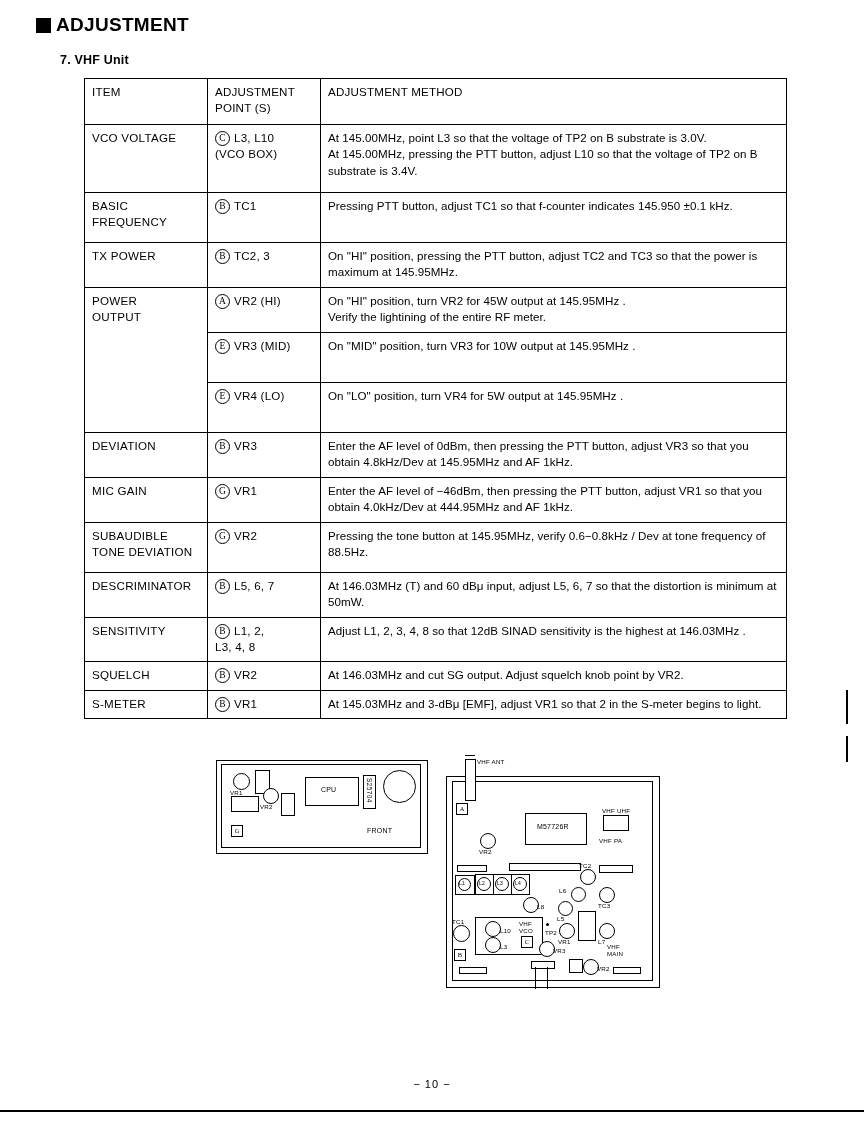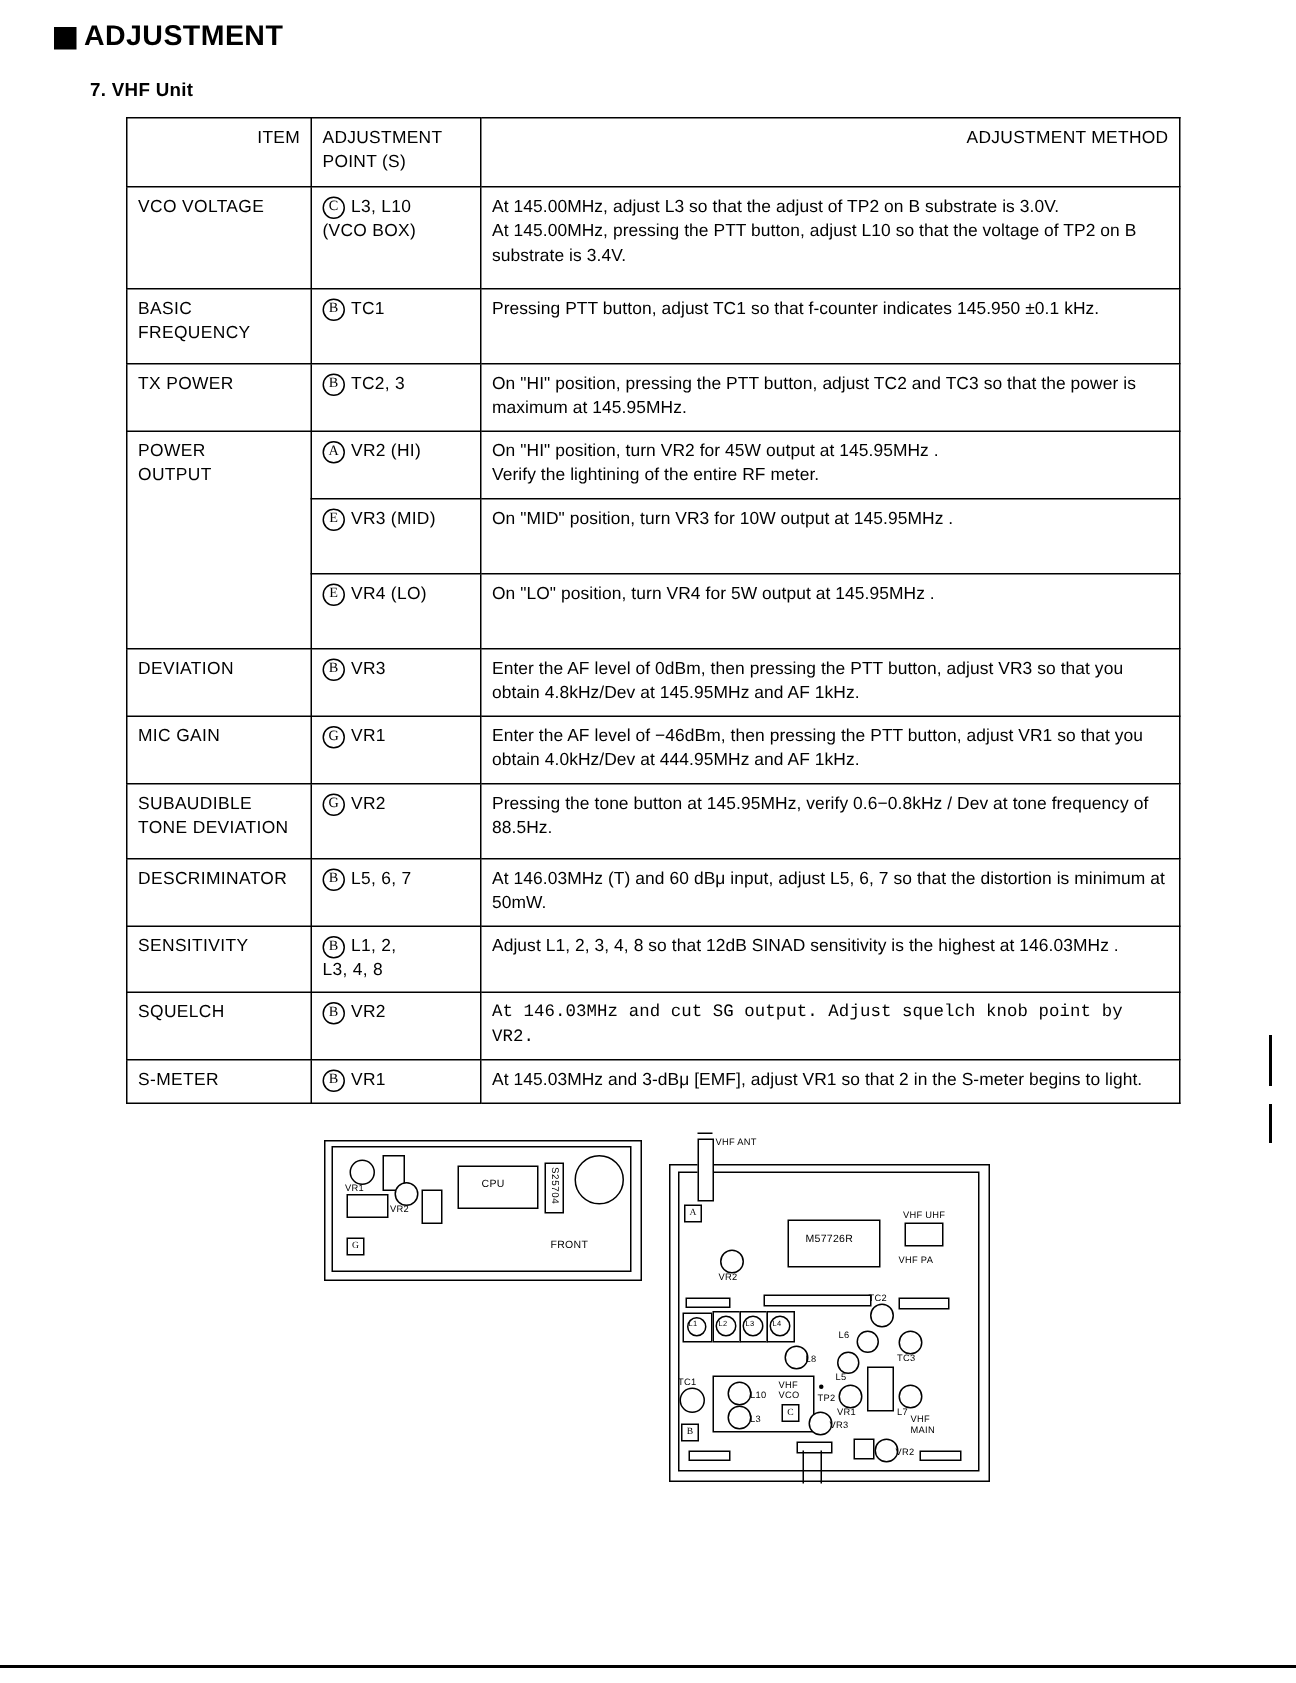--- a/index.html
+++ b/index.html
@@ -68,21 +68,21 @@
     padding: 5px 7px 6px 7px;
     font-size: 11.6px;
     line-height: 1.42;
     font-weight: normal;
   }
   .col-item  { width: 123px; }
   .col-point { width: 113px; }
   .col-meth  { width: 466px; }
 
   thead th {
-    text-align: right;
+    text-align: left;
     font-weight: bold;
     font-size: 12.2px;
     letter-spacing: 0.2px;
     padding-top: 9px;
     padding-bottom: 9px;
     vertical-align: middle;
     height: 34px;
   }
   th.th-point {
     text-align: left;
@@ -231,21 +231,21 @@
             <span>POINT (S)</span>
           </th>
           <th>ADJUSTMENT METHOD</th>
         </tr>
       </thead>
       <tbody id="tbody">
           <tr class="tall-a">
             <td class="item-cell" style="white-space: pre-line;">VCO VOLTAGE</td>
             <td class="point-cell"><span class="circ">C</span><span style="white-space: pre-line;">L3, L10
 (VCO BOX)</span></td>
-            <td class="meth-cell" style="white-space: pre-line;">At 145.00MHz, adjust L3 so that the adjust of TP2 on B substrate is 3.0V.
+            <td class="meth-cell" style="white-space: pre-line;">At 145.00MHz, point L3 so that the voltage of TP2 on B substrate is 3.0V.
 At 145.00MHz, pressing the PTT button, adjust L10 so that the voltage of TP2 on B substrate is 3.4V.</td>
           </tr>
           <tr class="tall-b">
             <td class="item-cell" style="white-space: pre-line;">BASIC
 FREQUENCY</td>
             <td class="point-cell"><span class="circ">B</span><span style="white-space: pre-line;">TC1</span></td>
             <td class="meth-cell" style="white-space: pre-line;">Pressing PTT button, adjust TC1 so that f-counter indicates 145.950 ±0.1 kHz.</td>
           </tr>
           <tr class="tall-c">
             <td class="item-cell" style="white-space: pre-line;">TX POWER</td>
@@ -290,21 +290,21 @@
           </tr>
           <tr class="tall-c">
             <td class="item-cell" style="white-space: pre-line;">SENSITIVITY</td>
             <td class="point-cell"><span class="circ">B</span><span style="white-space: pre-line;">L1, 2,
    L3, 4, 8</span></td>
             <td class="meth-cell" style="white-space: pre-line;">Adjust L1, 2, 3, 4, 8 so that 12dB SINAD sensitivity is the highest at 146.03MHz .</td>
           </tr>
           <tr>
             <td class="item-cell" style="white-space: pre-line; margin-left: 10px;">SQUELCH</td>
             <td class="point-cell"><span class="circ">B</span><span style="white-space: pre-line;">VR2</span></td>
-            <td class="meth-cell" style="white-space: pre-line; font-family: Liberation Mono, monospace;">At 146.03MHz  and cut SG output. Adjust squelch  knob point by VR2.</td>
+            <td class="meth-cell" style="white-space: pre-line;">At 146.03MHz  and cut SG output. Adjust squelch  knob point by VR2.</td>
           </tr>
           <tr>
             <td class="item-cell" style="white-space: pre-line;">S-METER</td>
             <td class="point-cell"><span class="circ">B</span><span style="white-space: pre-line;">VR1</span></td>
             <td class="meth-cell" style="white-space: pre-line;">At 145.03MHz        and 3-dBμ [EMF], adjust VR1 so that 2 in the S-meter begins to light.</td>
           </tr>
         </tbody>
     </table>
   </div>
 
@@ -413,17 +413,18 @@
     <div class="circle" style="left:136px; top:182px; width:14px; height:14px;"></div>
     <div class="lbl" style="left:150px; top:188px;">VR2</div>
 
     <div class="rect" style="left:84px; top:184px; width:22px; height:6px;"></div>
     <div class="vline" style="left:88px; top:190px; width:1.3px; height:22px;"></div>
     <div class="vline" style="left:100px; top:190px; width:1.3px; height:22px;"></div>
     <div class="rect" style="left:12px; top:190px; width:26px; height:5px;"></div>
     <div class="rect" style="left:166px; top:190px; width:26px; height:5px;"></div>
   </div>
 
+  <div class="page-num">− 10 −</div>
 
   <div class="edge-mark" style="left:846px; top:690px; width:2px; height:34px;"></div>
   <div class="edge-mark" style="left:846px; top:736px; width:2px; height:26px;"></div>
   <div class="edge-mark" style="left:0px; top:1110px; width:864px; height:2px;"></div>
 </div>
 
 </body></html>

